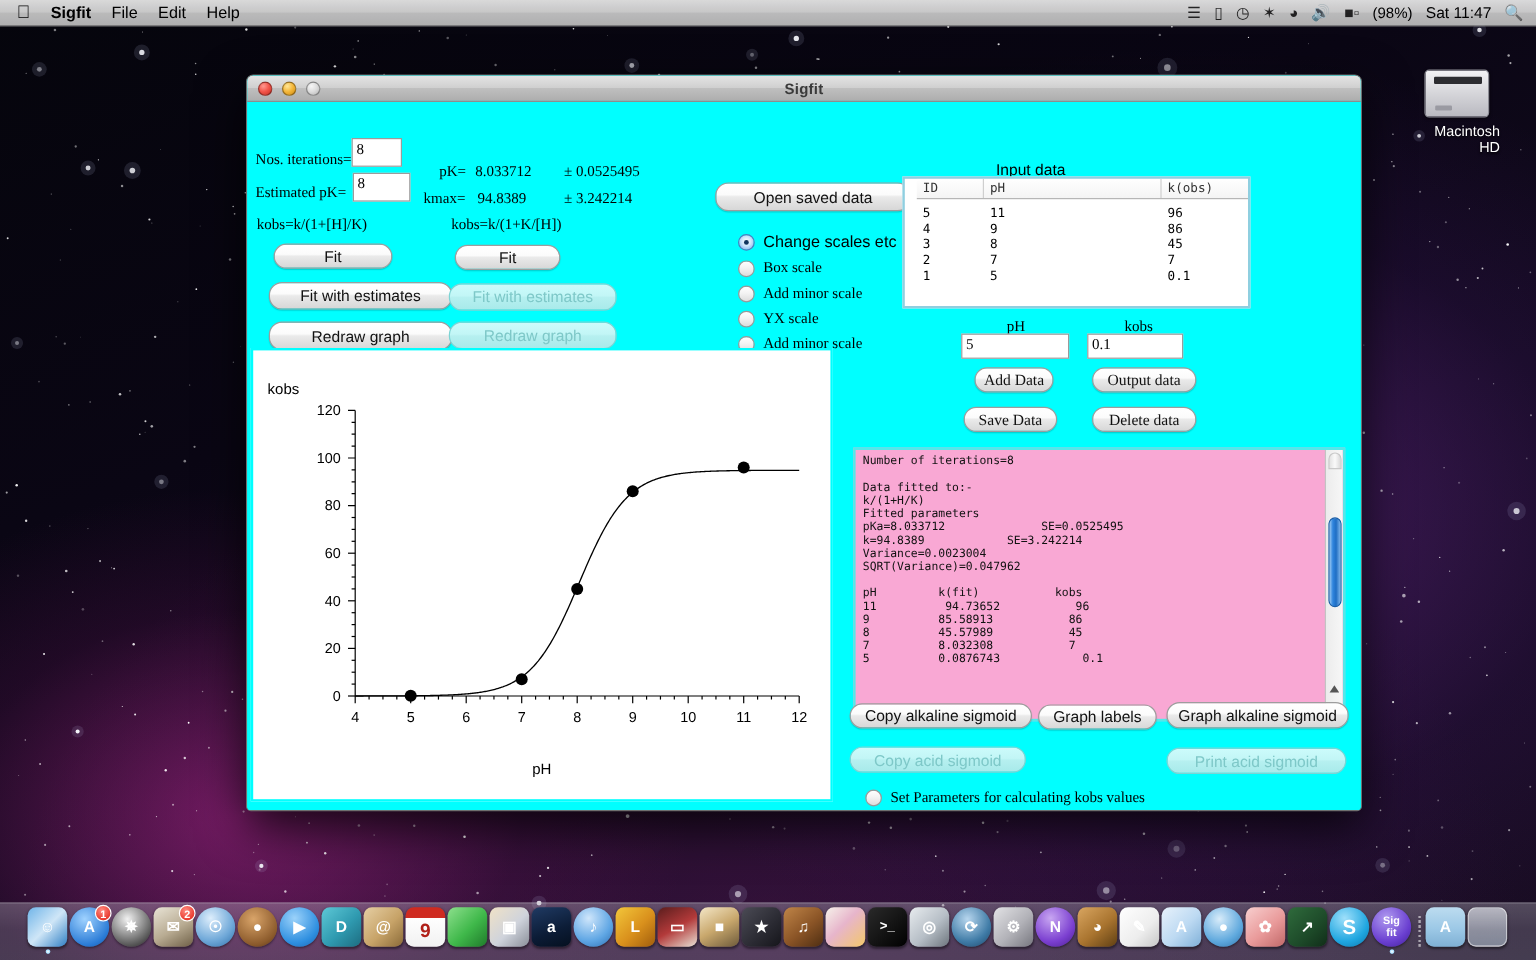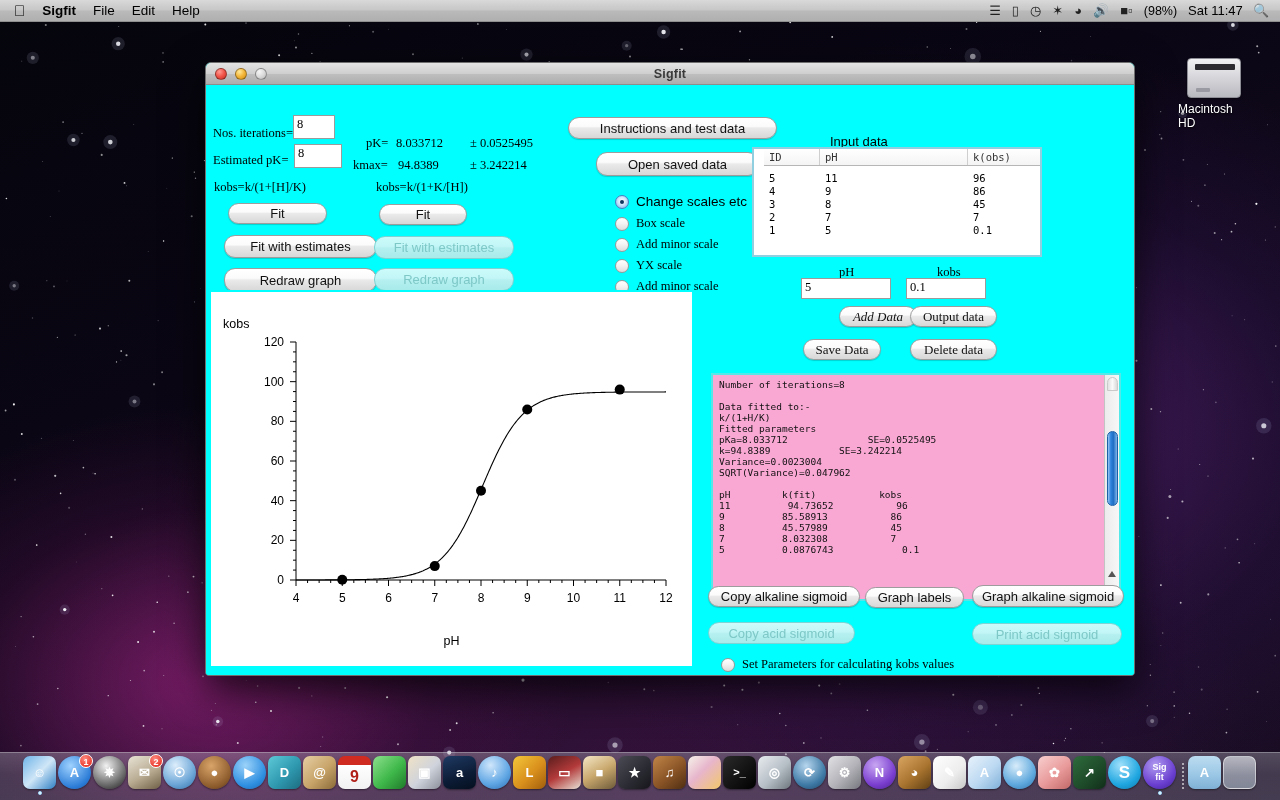--- a/index.html
+++ b/index.html
@@ -30,21 +30,21 @@
   }
   .menubar .apple { margin-left: 14px; font-size: 15px; line-height: 1; }
   .menubar .mi { margin-left: 17px; font-size: 13.5px; }
   .menubar .mi.bold { font-weight: bold; }
   .menubar .right { margin-left: auto; display: flex; align-items: center; gap: 11px; margin-right: 10px; }
   .menubar .right .ic { font-size: 13px; line-height: 1; opacity: 0.82; }
   .menubar .right .clock { font-size: 13px; }
   .menubar .right .pct { font-size: 12.5px; }
 
   
-  .hd-icon { position: absolute; left: 1178px; top: 58px; width: 72px; text-align: left; z-index: 5; }
+  .hd-icon { position: absolute; left: 1178px; top: 58px; width: 72px; text-align: right; z-index: 5; }
   .hd-icon .drive {
     width: 54px; height: 40px; margin: 0 auto;
     background: linear-gradient(to bottom, #f2f2f4 0%, #d8d8dc 45%, #b9b9c0 100%);
     border: 1px solid #8d8d95; border-radius: 4px; position: relative;
     box-shadow: 0 1px 2px rgba(0,0,0,0.5);
   }
   .hd-icon .drive:before {
     content:''; position:absolute; left:7px; top:5px; width:40px; height:6px;
     background:#2c2c30; border-radius:1px;
   }
@@ -903,21 +903,20 @@
     <div class="lbl-serif" style="left:170px; top:95px;">kobs=k/(1+K/[H])</div>
 
     <div class="abtn sans" style="left:22px; top:118px; width:99px; height:21px;">Fit</div>
     <div class="abtn sans" style="left:18px; top:150px; width:153px; height:23px;">Fit with estimates</div>
     <div class="abtn sans" style="left:18px; top:183px; width:153px; height:24px;">Redraw graph</div>
 
     <div class="abtn sans" style="left:173px; top:119px; width:88px; height:21px;">Fit</div>
     <div class="abtn sans disabled" style="left:168px; top:151px; width:140px; height:23px;">Fit with estimates</div>
     <div class="abtn sans disabled" style="left:168px; top:183px; width:140px; height:23px;">Redraw graph</div>
 
-    <div class="abtn sans" style="left:362px; top:32px; width:209px; height:22px;">Instructions and test data</div>
     <div class="abtn sans" style="left:390px; top:67px; width:163px; height:24px;">Open saved data</div>
 
     <div class="radio big on" style="left:409px; top:109px;">
       <span class="dot"></span>
       <span class="rl">Change scales etc</span>
     </div>
     <div class="radio" style="left:409px; top:131px;">
       <span class="dot"></span>
       <span class="rl">Box scale</span>
     </div>
@@ -969,21 +968,21 @@
           <div class="c-k">0.1</div>
         </div>
       </div>
     </div>
 
     <div class="lbl-serif" style="left:633px; top:180px;">pH</div>
     <div class="lbl-serif" style="left:731px; top:180px;">kobs</div>
     <div class="tfield" style="left:595px; top:193px; width:90px; height:21px;">5</div>
     <div class="tfield" style="left:700px; top:193px; width:80px; height:21px;">0.1</div>
 
-    <div class="abtn" style="left:633px; top:221px; width:78px; height:21px;font-style:italic;">Add Data</div>
+    <div class="abtn" style="left:606px; top:221px; width:66px; height:21px;">Add Data</div>
     <div class="abtn" style="left:704px; top:221px; width:87px; height:21px;">Output data</div>
     <div class="abtn" style="left:597px; top:254px; width:78px; height:21px;">Save Data</div>
     <div class="abtn" style="left:704px; top:254px; width:87px; height:21px;">Delete data</div>
 
     <div class="resultsbox" style="left:505px; top:288px; width:410px; height:228px;">
       <pre>Number of iterations=8
 
 Data fitted to:-
 k/(1+H/K)
 Fitted parameters

